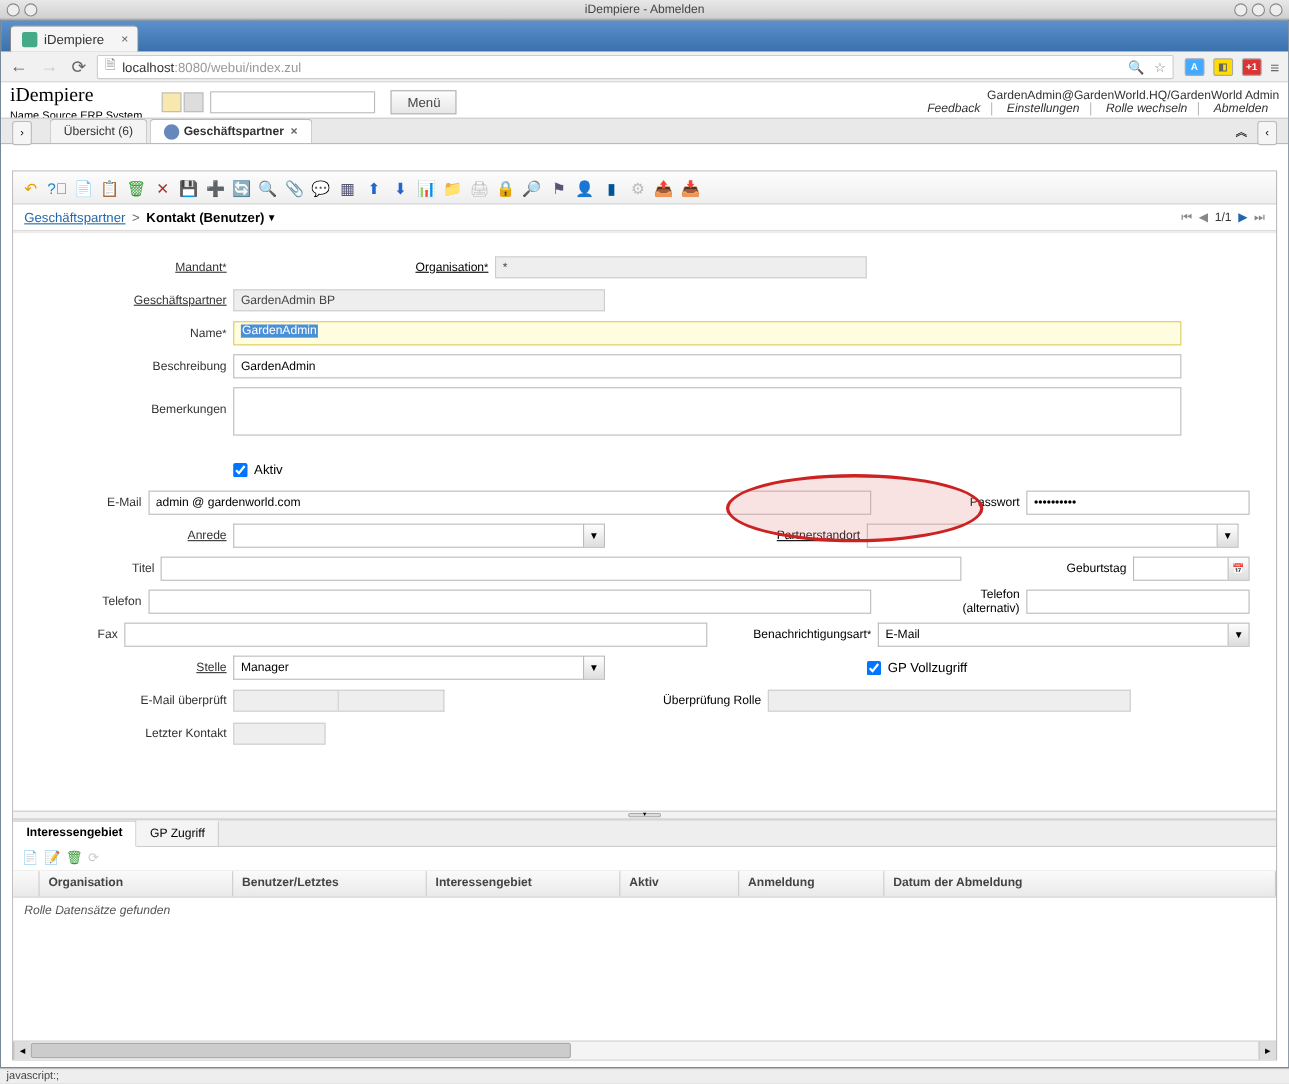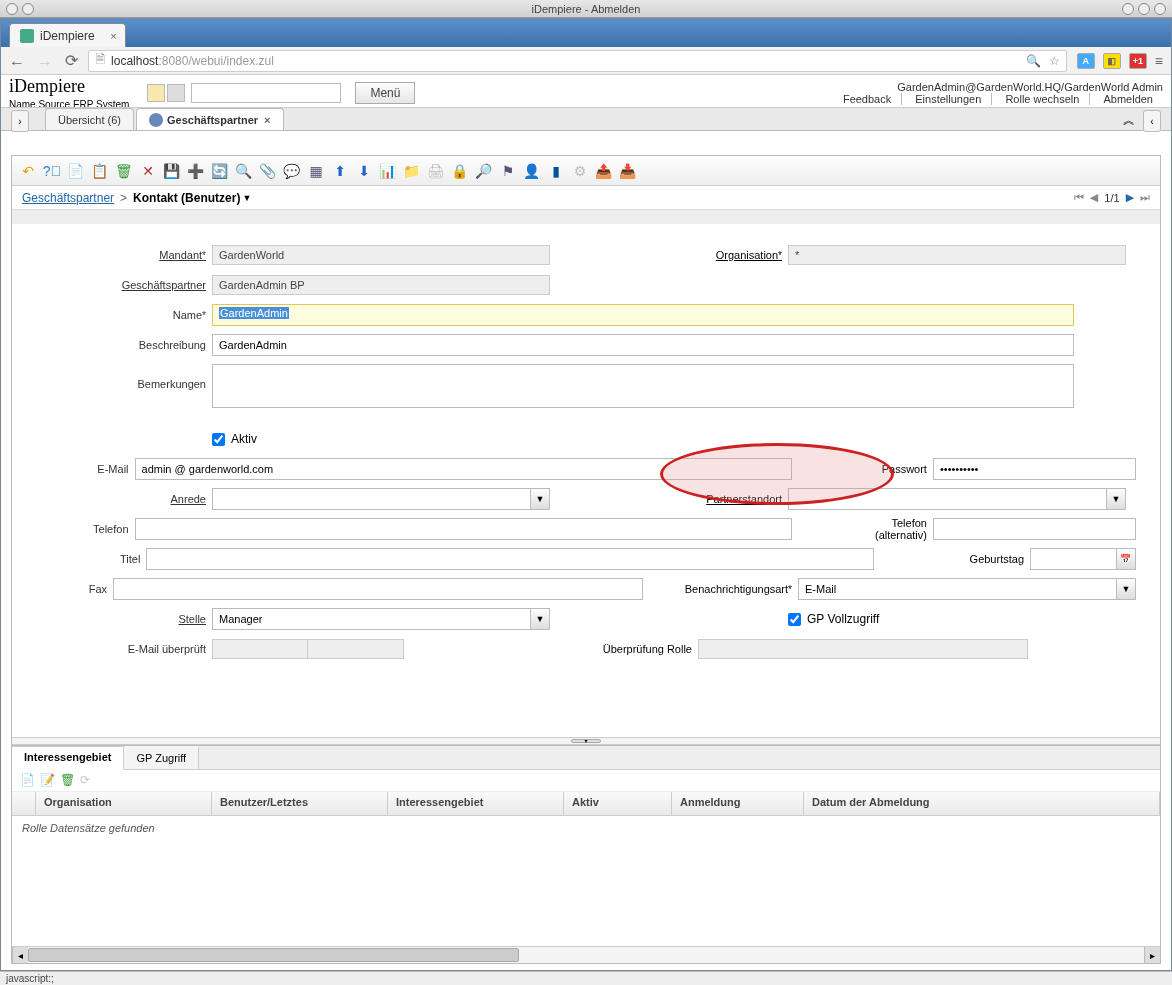--- a/index.html
+++ b/index.html
@@ -31,21 +31,21 @@
   .app { position:absolute; top:56px; left:0; right:0; bottom:0; background:#fff; overflow:hidden;}
   .app-header { height:32px; display:flex; align-items:center; padding:4px 8px 0 8px;}
   .logo { font-family: Georgia, serif; font-size:18px; }
   .mini-icons{ margin-left:18px; display:flex; gap:2px;}
   .mini-icons .box{ width:18px; height:18px; border:1px solid #bbb; background:#f7e8b0;}
   .mini-icons .box.b{ background:#ddd;}
   .search-top{ margin-left:6px; width:150px; height:20px; border:1px solid #bbb; background:#fff;}
   .menu-btn{ margin-left:14px; height:22px; padding:0 14px; border:1px solid #aaa; border-radius:0; background:linear-gradient(#fdfdfd,#e6e6e6); color:#444; font-size:12px;}
   .app-header .grow{flex:1;}
   .userline{ text-align:right; font-size:11px; color:#333;}
-  .userlinks{ text-align:center; font-size:11px; color:#333;}
+  .userlinks{ text-align:center; font-size:11px; color:#333;font-style:italic;}
   .userlinks span{ padding:0 10px; border-right:1px solid #bbb; cursor:pointer;}
   .userlinks span:last-child{ border:none;}
   
   .apptabs{ height:24px; background:#e9e9e9; border-top:1px solid #ccc; border-bottom:1px solid #bbb; display:flex; align-items:flex-end; padding-left:44px; position:relative;}
   .side-btn{ position:absolute; top:2px; width:18px;height:22px; border:1px solid #bbb; background:#f5f5f5; border-radius:3px; display:flex;align-items:center;justify-content:center; font-size:10px;}
   .side-btn.l{ left:10px;}
   .side-btn.r{ right:10px;}
   .collapse-up{ position:absolute; right:36px; top:4px; font-size:12px;}
   .apptab{ height:22px; display:flex; align-items:center; padding:0 12px; font-size:11px; color:#333; border:1px solid #bbb; border-bottom:none; background:#f4f4f4; border-radius:4px 4px 0 0; margin-right:2px; position:relative;}
   .apptab.active{ background:#fff; font-weight:bold;}
@@ -58,21 +58,21 @@
   
   .breadcrumb{ height:24px; background:#fff; border-bottom:1px solid #ddd; display:flex; align-items:center; padding:0 10px; font-size:12px;}
   .breadcrumb a{ color:#26a; text-decoration:underline;}
   .breadcrumb .sep{ margin:0 6px; color:#666;}
   .breadcrumb .cur{ font-weight:bold;}
   .breadcrumb .grow{flex:1;}
   .pager{ display:flex; align-items:center; gap:6px; color:#888; font-size:11px;}
   .pager .pg{ color:#333;}
   .pager .act{ color:#26a;}
   
-  .form-scroll{ position:absolute; top:56px; left:0; right:0; bottom:226px; background:#fff; overflow:auto;margin-top:12px;}
+  .form-scroll{ position:absolute; top:56px; left:0; right:0; bottom:226px; background:#fff; overflow:auto;}
   .form{ padding:16px 24px 30px 8px;}
   .row{ display:flex; align-items:center; min-height:30px;}
   .lbl{ width:192px; text-align:right; padding-right:6px; color:#333; font-size:11px;}
   .lbl.u{ text-decoration:underline;}
   .req::after{ content:"*"; font-size:10px;}
   .half{ width:338px;}
   .ro{ background:#eee; border:1px solid #ccc; height:20px; padding:2px 6px; color:#444; font-size:11px; display:flex; align-items:center;}
   .inp{ background:#fff; border:1px solid #bbb; height:22px; padding:2px 6px; font-size:11px; width:100%;}
   .inp.full{ width:862px;}
   .ta{ width:862px; height:44px; border:1px solid #bbb; resize:none; font-size:11px; padding:4px;}
@@ -241,21 +241,20 @@
            <span class="act">▶</span>
            <span>⏭</span>
          </div>
        </div>
 
        <div class="form-scroll">
          <div class="form">
 
            <div class="row">
              <div class="lbl u req">Mandant</div>
-             <div class="ro half">GardenWorld</div>
              <div class="midgap"></div>
              <div class="lbl2 u req">Organisation</div>
              <div class="ro half2">*</div>
            </div>
 
            <div class="row">
              <div class="lbl u">Geschäftspartner</div>
              <div class="ro half">GardenAdmin BP</div>
            </div>
 
@@ -299,39 +298,39 @@
               </div>
              <div class="midgap"></div>
              <div class="lbl2 u">Partnerstandort</div>
              <div class="select half2">
                 <input class="inp" style="width: 318px;">
                 <div class="dd">▼</div>
               </div>
            </div>
 
            <div class="row">
-             <div class="lbl">Telefon</div>
-             <input class="inp half" style="">
-             <div class="midgap"></div>
-             <div class="lbl2">Telefon (alternativ)</div>
-             <input class="inp half2" style="">
-           </div>
-
-           <div class="row">
              <div class="lbl">Titel</div>
              <input class="inp half" style="">
              <div class="midgap"></div>
              <div class="lbl2">Geburtstag</div>
              <div class="rowc">
                 <input class="inp dateinp" style="">
                 <div class="cal-icon">📅</div>
               </div>
            </div>
 
            <div class="row">
+             <div class="lbl">Telefon</div>
+             <input class="inp half" style="">
+             <div class="midgap"></div>
+             <div class="lbl2">Telefon (alternativ)</div>
+             <input class="inp half2" style="">
+           </div>
+
+           <div class="row">
              <div class="lbl">Fax</div>
              <input class="inp half" style="">
              <div class="midgap"></div>
              <div class="lbl2 req">Benachrichtigungsart</div>
              <div class="select half2">
                 <input class="inp" style="width: 318px;" value="E-Mail">
                 <div class="dd">▼</div>
               </div>
            </div>
 
@@ -353,20 +352,24 @@
              <div class="lbl">E-Mail überprüft</div>
              <div class="rowc">
                 <div class="ro" style="width:96px"></div>
                 <div class="ro" style="width:96px;border-left:none"></div>
               </div>
              <div style="width:146px"></div>
              <div class="lbl2">Überprüfung Rolle</div>
              <div class="ro half3"></div>
            </div>
 
+           <div class="row">
+             <div class="lbl">Letzter Kontakt</div>
+             <div class="ro sm"></div>
+           </div>
 
          </div>
 
          <div class="highlight-ellipse"></div>
        </div>
 
        <div class="splitter">
           <div class="grip">▾</div>
         </div>
 

